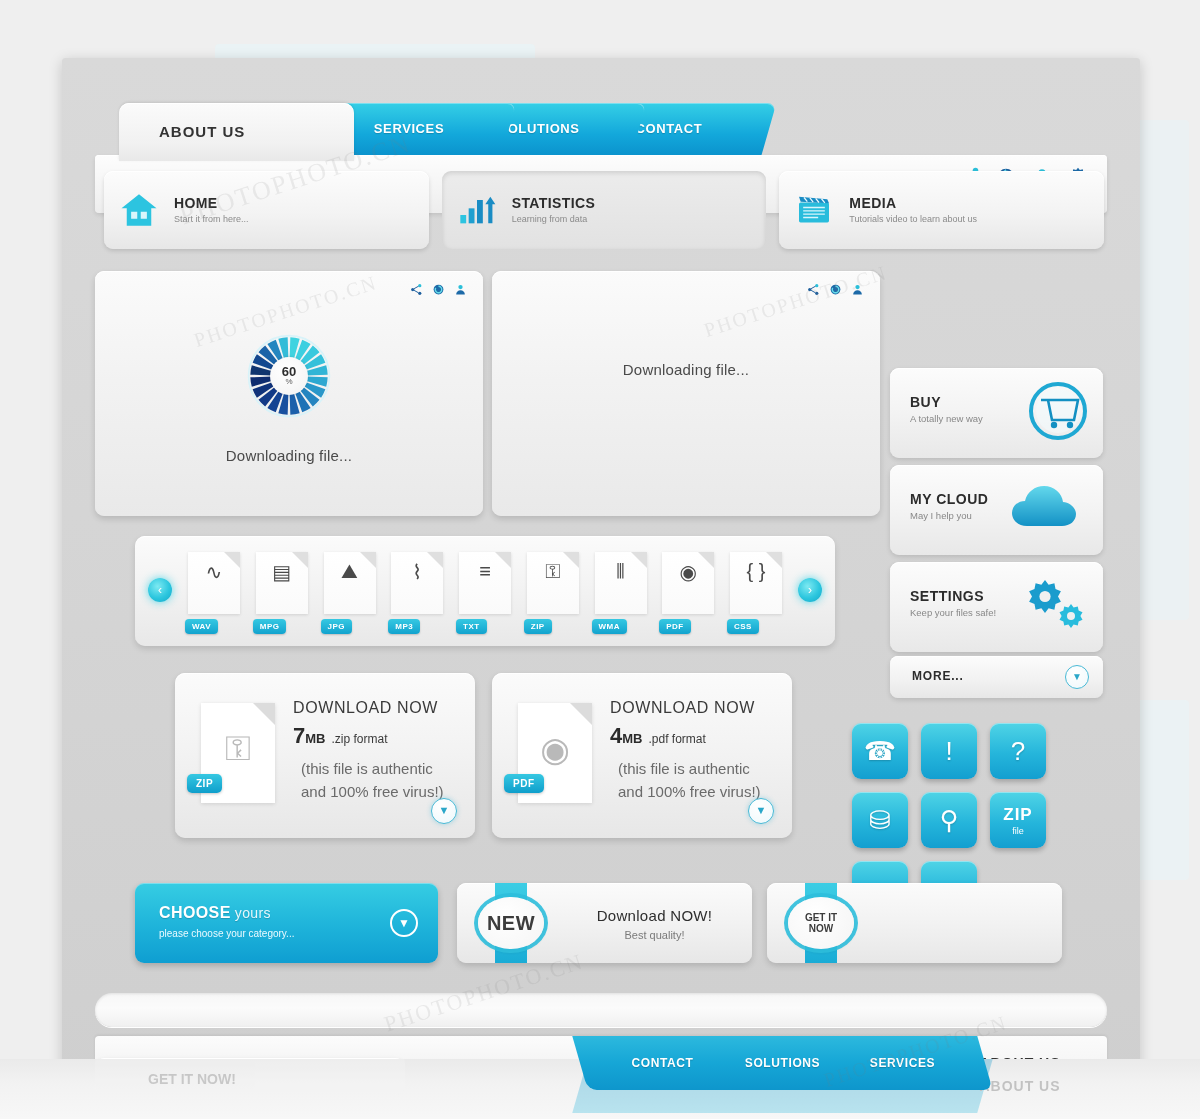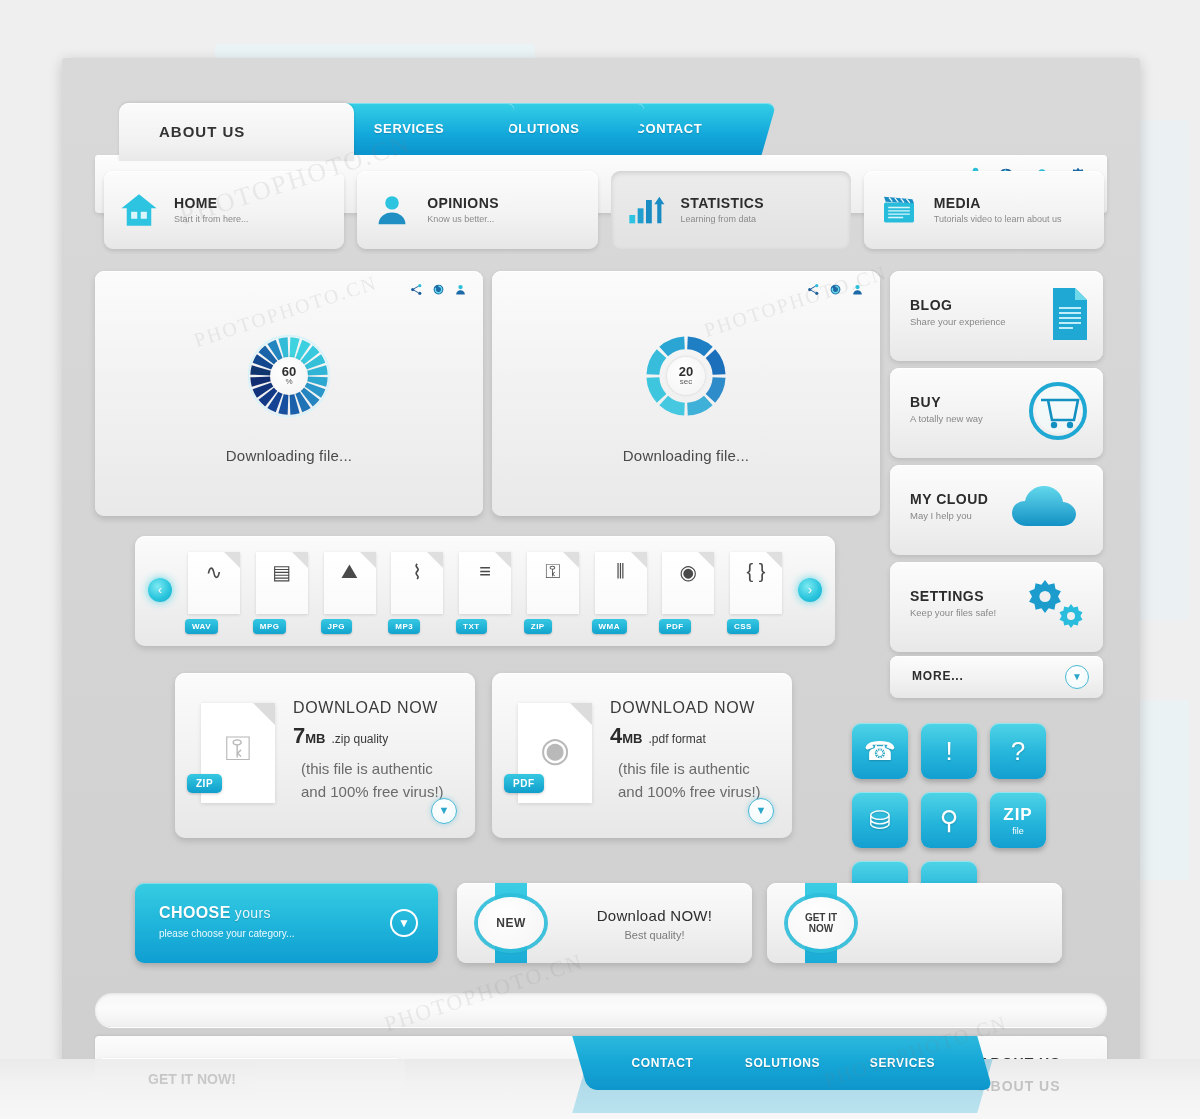--- a/index.html
+++ b/index.html
@@ -250,21 +250,21 @@
   #promo-2 { left:705px; width:295px; }
   .promo .ribbon { position:absolute; left:38px; top:-4px; width:32px; height:92px;
     background:linear-gradient(180deg,#3ecfe5 0%,#16a8d4 100%); }
   .promo .badge {
     position:absolute; left:21px; top:14px; width:66px; height:52px;
     border-radius:50%;
     background:radial-gradient(circle at 42% 34%,#fff 0%,#f4f4f4 100%);
     display:flex; flex-direction:column; align-items:center; justify-content:center;
     box-shadow:0 0 0 4px rgba(45,190,220,.9), 0 2px 4px rgba(0,0,0,.2);
   }
-  .promo .badge .b1 { font-size:12px; font-weight:bold; color:#3c3c3c; letter-spacing:.5px; }
+  .promo .badge .b1 { font-size:20px; font-weight:bold; color:#3c3c3c; letter-spacing:.5px; }
   .promo .badge .s1 { font-size:10px; font-weight:bold; color:#3c3c3c;
                       line-height:1.1; text-align:right; }
   .promo .ptxt { position:absolute; left:112px; top:24px; right:12px; text-align:center; }
   .promo .pt1 { font-size:15px; font-weight:normal; color:#2e2e2e; letter-spacing:.3px; }
   .promo .pt2 { font-size:11px; color:#7a7a7a; margin-top:5px; }
 
   
   #searchbar {
     position:absolute; left:33px; top:935px; width:1012px; height:34px;
     border-radius:17px;
@@ -401,32 +401,20 @@
           <rect x="15" y="26" width="7" height="8" fill="#d8f6fb"></rect>
           <rect x="26" y="26" width="7" height="8" fill="#d8f6fb"></rect>
         </svg>
       </div>
       <div class="txt">
         <div class="t1">HOME</div>
         <div class="t2">Start it from here...</div>
       </div>
     </div>
 
-    <div class="navcard">
-      <div class="ico">
-        <svg viewBox="0 0 48 48" width="38" height="38">
-          <circle cx="24" cy="15" r="8.5" fill="#2cc4e0"></circle>
-          <path d="M7 42c0-9 7.6-15 17-15s17 6 17 15z" fill="#1f8fc4"></path>
-        </svg>
-      </div>
-      <div class="txt">
-        <div class="t1">OPINIONS</div>
-        <div class="t2">Know us better...</div>
-      </div>
-    </div>
 
     <div class="navcard active">
       <div class="ico">
         <svg viewBox="0 0 48 48" width="40" height="40">
           <rect x="4" y="30" width="7" height="10" fill="#2cc4e0"></rect>
           <rect x="14" y="22" width="7" height="18" fill="#1f9fd0"></rect>
           <rect x="24" y="12" width="7" height="28" fill="#1a8cc4"></rect>
           <path d="M40 8 L46 17 H42.5 V40 H37.5 V17 H34 Z" fill="#1a8cc4"></path>
         </svg>
       </div>
@@ -514,36 +502,20 @@
       <svg class="mini" viewBox="0 0 24 24">
         <circle cx="12" cy="12" r="9" fill="#1d6aa8"></circle>
         <path d="M12 6a6 6 0 1 1-5.2 3" stroke="#67dcea" stroke-width="2.6" fill="none"></path>
       </svg>
       <svg class="mini" viewBox="0 0 24 24">
         <circle cx="12" cy="7.5" r="4" fill="#2bbfd9"></circle>
         <path d="M4 21c0-4.4 3.6-7.5 8-7.5s8 3.1 8 7.5z" fill="#1d6aa8"></path>
       </svg>
     </div>
     <div class="prog-center">
-      <div class="ring-wrap">
-        <svg viewBox="0 0 100 100" width="86" height="86" id="seg-ring">
-            <path d="M51.39,19.03 L52.07,4.05 A46,46 0 0 1 81.03,16.04 L70.91,27.12 A31,31 0 0 0 51.39,19.03 Z" fill="#1f7fc4"></path>
-            <path d="M72.88,29.09 L83.96,18.97 A46,46 0 0 1 95.95,47.93 L80.97,48.61 A31,31 0 0 0 72.88,29.09 Z" fill="#1c6fba"></path>
-            <path d="M80.97,51.39 L95.95,52.07 A46,46 0 0 1 83.96,81.03 L72.88,70.91 A31,31 0 0 0 80.97,51.39 Z" fill="#2f8ccb"></path>
-            <path d="M70.91,72.88 L81.03,83.96 A46,46 0 0 1 52.07,95.95 L51.39,80.97 A31,31 0 0 0 70.91,72.88 Z" fill="#3fb0d8"></path>
-            <path d="M48.61,80.97 L47.93,95.95 A46,46 0 0 1 18.97,83.96 L29.09,72.88 A31,31 0 0 0 48.61,80.97 Z" fill="#46c9e0"></path>
-            <path d="M27.12,70.91 L16.04,81.03 A46,46 0 0 1 4.05,52.07 L19.03,51.39 A31,31 0 0 0 27.12,70.91 Z" fill="#3fc6df"></path>
-            <path d="M19.03,48.61 L4.05,47.93 A46,46 0 0 1 16.04,18.97 L27.12,29.09 A31,31 0 0 0 19.03,48.61 Z" fill="#38bcdc"></path>
-            <path d="M29.09,27.12 L18.97,16.04 A46,46 0 0 1 47.93,4.05 L48.61,19.03 A31,31 0 0 0 29.09,27.12 Z" fill="#2aa5d4"></path>
-          </svg>
-        <div class="spin-core">
-          <div class="big">20</div>
-          <div class="sml">sec</div>
-        </div>
-      </div>
       <div class="prog-label">Downloading file...</div>
     </div>
   </div>
 
   <div id="carousel">
     <div class="carr" id="carr-left">‹</div>
     <div class="carr" id="carr-right">›</div>
     <div id="filelist">
         <div class="filecell">
           <div class="filepage"></div>
@@ -594,21 +566,21 @@
   </div>
 
   <div class="dlcard" id="dl-1">
     <div class="dlfile">
       <div class="gl">⚿</div>
       <div class="tag">ZIP</div>
     </div>
     <div class="dltext">
       <div class="dl-h">DOWNLOAD NOW</div>
       <div class="dl-size">
-        <b>7</b><span class="u">MB</span><span class="f">.zip quality</span>
+        <b>7</b><span class="u">MB</span><span class="f">.zip format</span>
       </div>
       <div class="dl-note">(this file is authentic and 100% free virus!)</div>
     </div>
     <div class="dlbtn">▼</div>
   </div>
 
   <div class="dlcard" id="dl-2">
     <div class="dlfile">
       <div class="gl">◉</div>
       <div class="tag">PDF</div>
@@ -616,33 +588,20 @@
     <div class="dltext">
       <div class="dl-h">DOWNLOAD NOW</div>
       <div class="dl-size">
         <b>4</b><span class="u">MB</span><span class="f">.pdf format</span>
       </div>
       <div class="dl-note">(this file is authentic and 100% free virus!)</div>
     </div>
     <div class="dlbtn">▼</div>
   </div>
 
-  <div class="sidew" id="sw-blog">
-    <div class="sw-txt">
-      <div class="sw-t1">BLOG</div>
-      <div class="sw-t2">Share your experience</div>
-    </div>
-    <div class="sw-ic">
-      <svg width="46" height="56" viewBox="0 0 46 56">
-        <path d="M10 2h22l12 12v40H10z" fill="#1fa8d3"></path>
-        <path d="M32 2 L44 14 H32z" fill="#6fd9ec"></path>
-        <path d="M16 22h22M16 27h22M16 32h22M16 37h22M16 42h14" stroke="#bfeefa" stroke-width="1.8"></path>
-      </svg>
-    </div>
-  </div>
 
   <div class="sidew" id="sw-buy">
     <div class="sw-txt">
       <div class="sw-t1">BUY</div>
       <div class="sw-t2">A totally new way</div>
     </div>
     <div class="sw-ic">
       <svg width="62" height="62" viewBox="0 0 62 62">
         <circle cx="31" cy="31" r="27" fill="none" stroke="#1fa8d3" stroke-width="4"></circle>
         <circle cx="31" cy="31" r="22" fill="#f2fbfd" opacity=".55"></circle>

